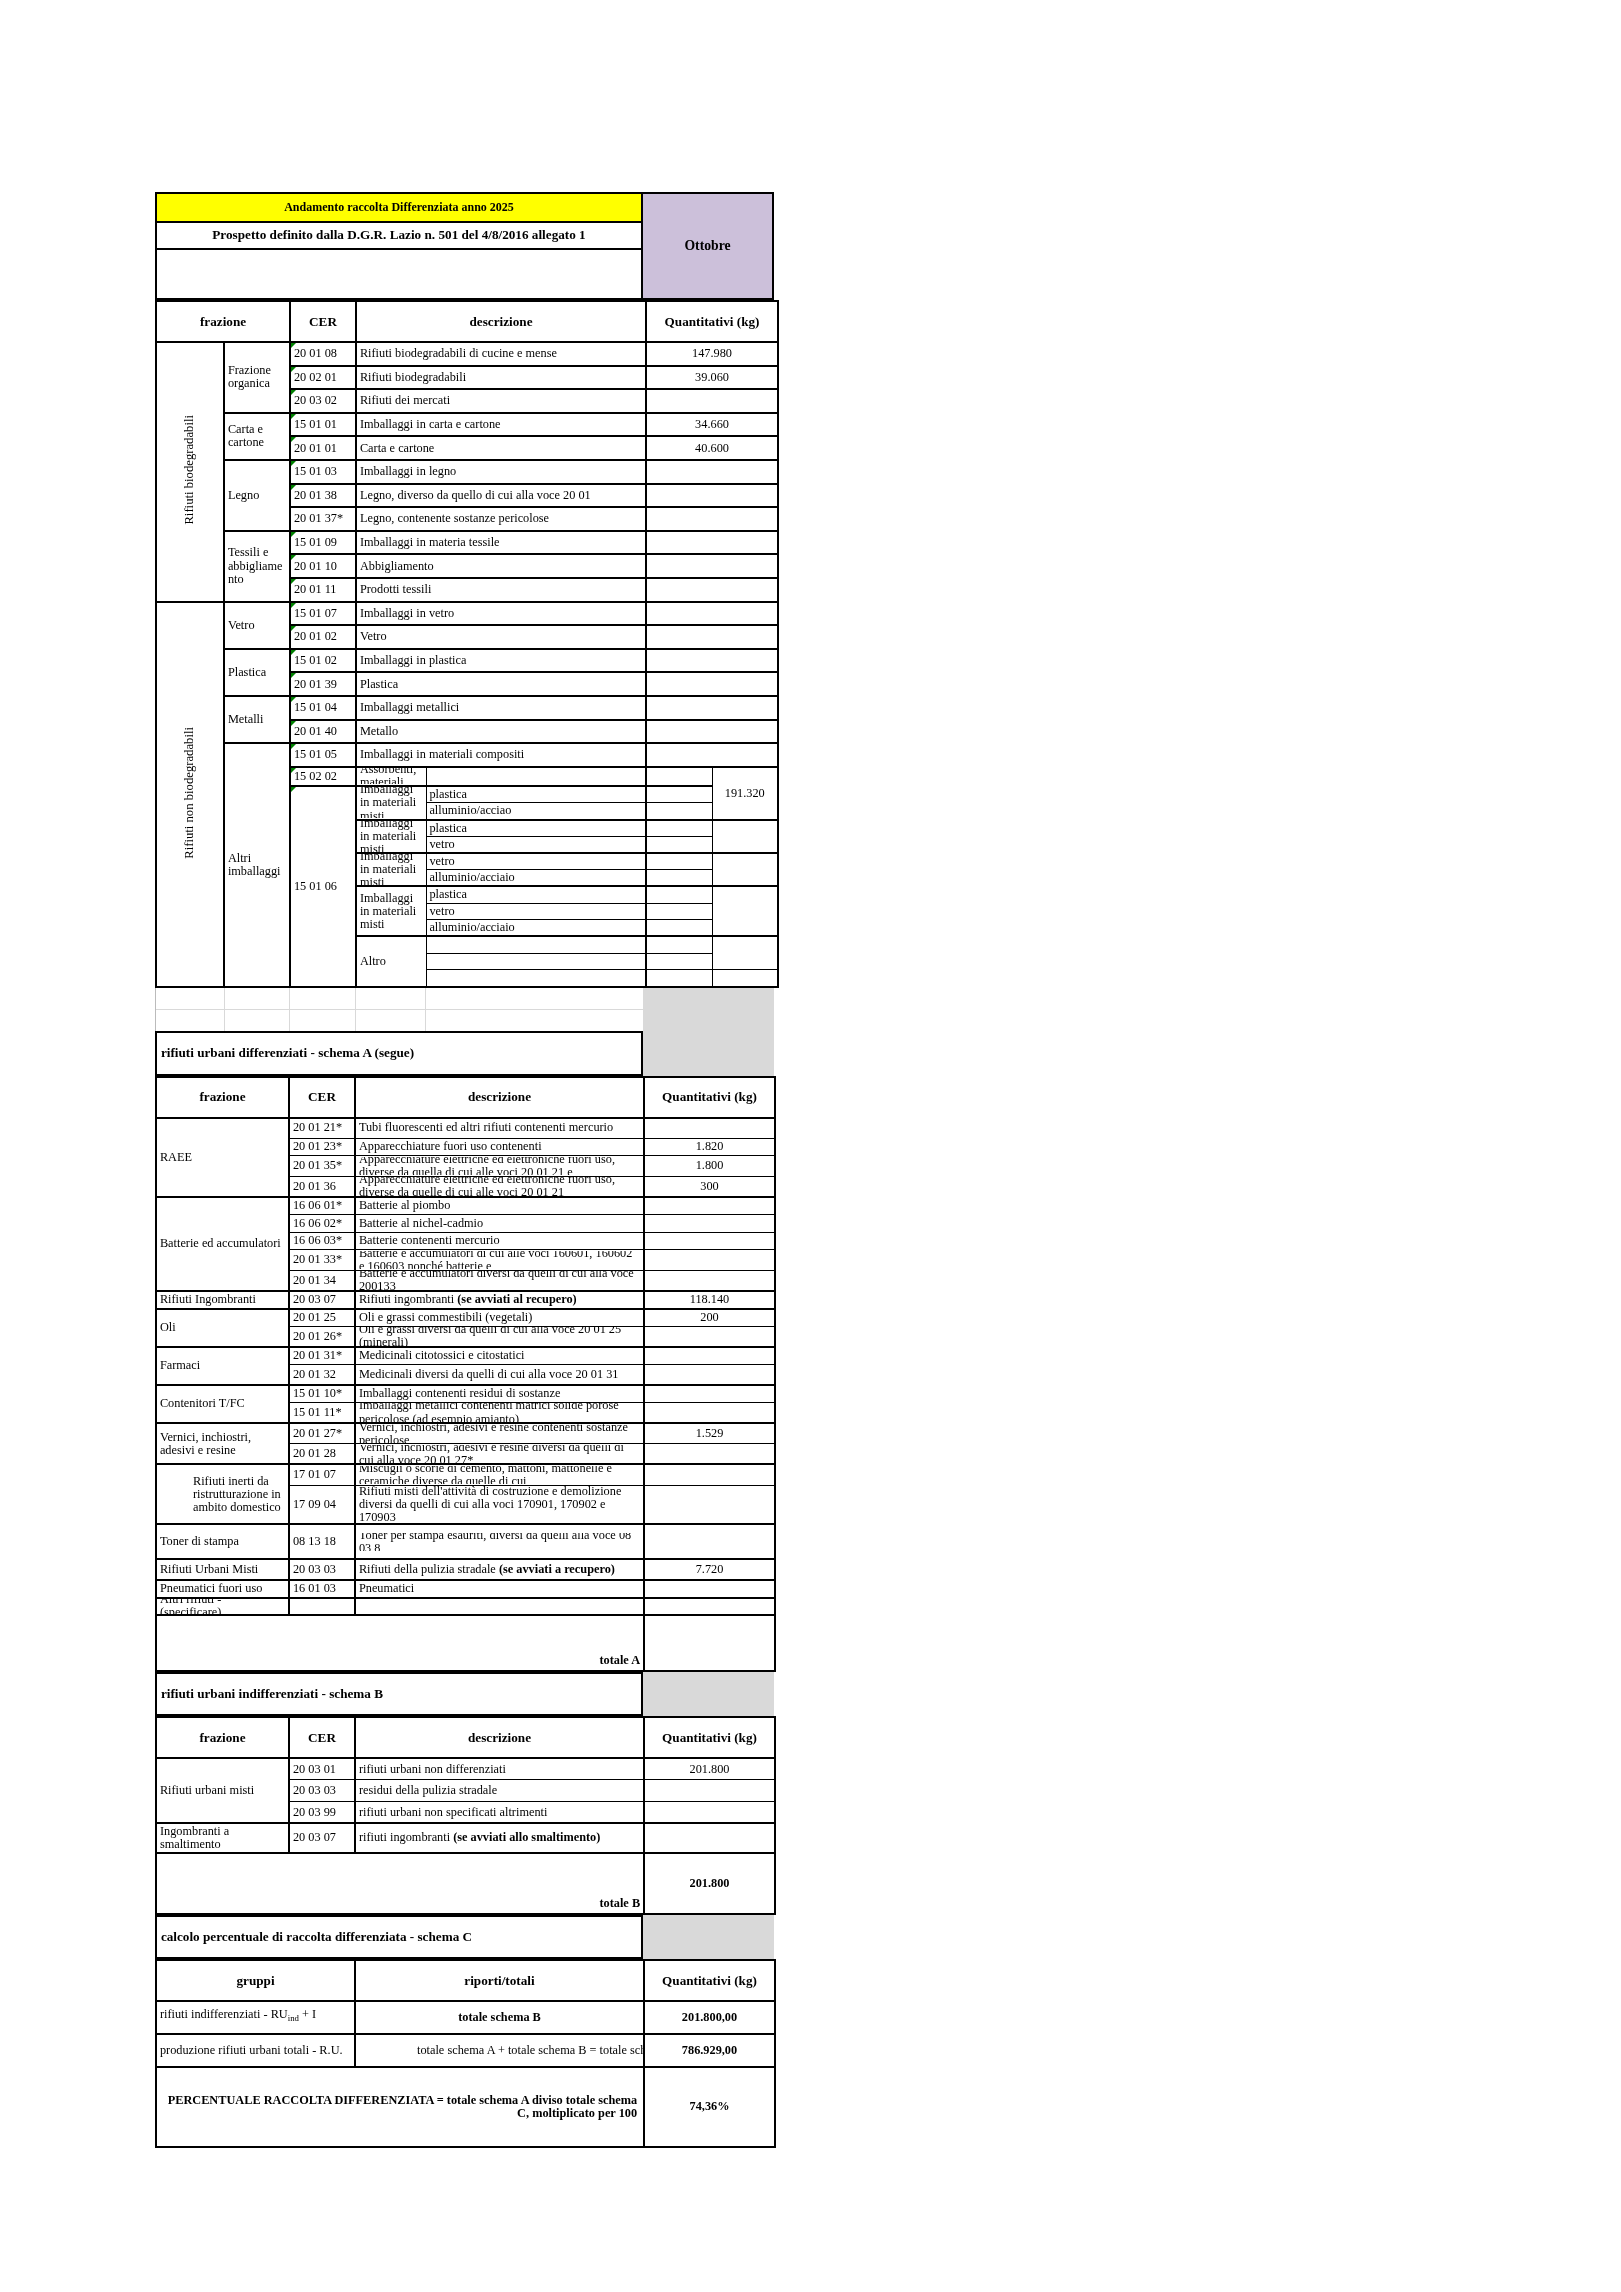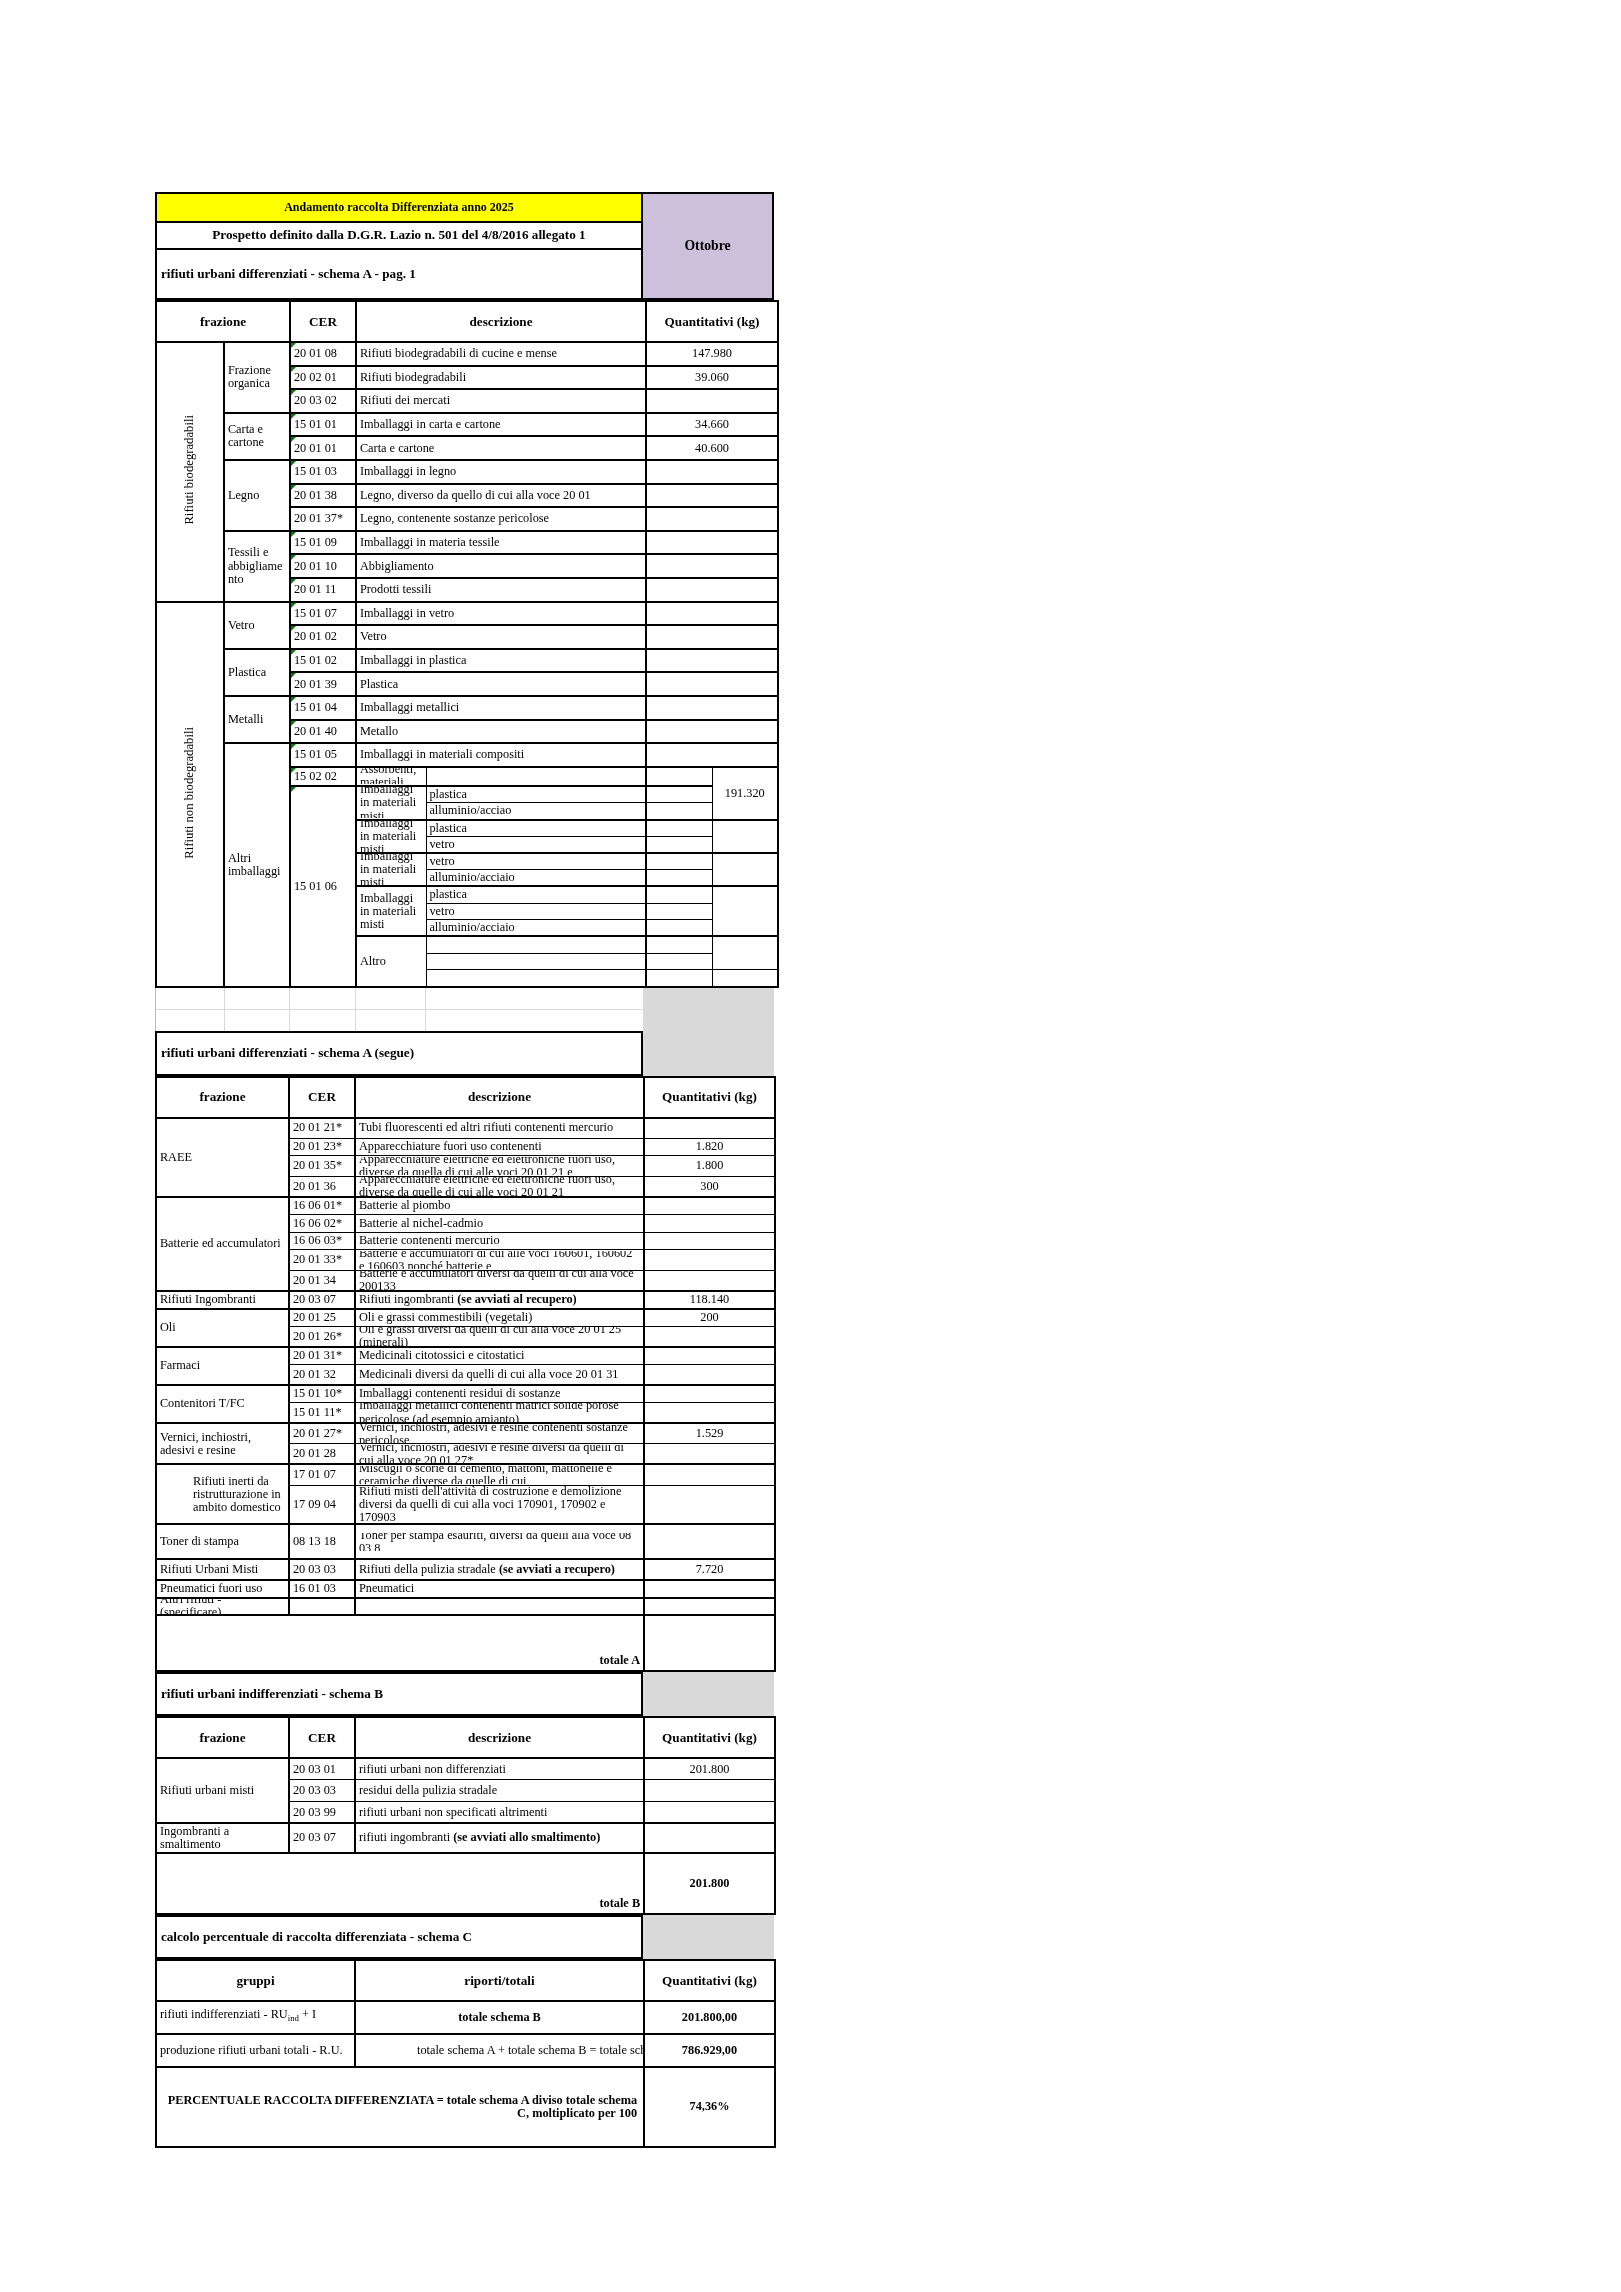--- a/index.html
+++ b/index.html
@@ -52,23 +52,20 @@
   <div class="doc" id="doc">
 
     <div class="head">
       <div class="head-left">
         <div class="hrow hrow1">
           <span>Andamento raccolta Differenziata anno 2025</span>
         </div>
         <div class="hrow hrow2">
           <span>Prospetto definito dalla D.G.R. Lazio n. 501 del 4/8/2016 allegato 1</span>
         </div>
-        <div class="hrow hrow3">
-          <span>rifiuti urbani differenziati - schema A - pag. 1</span>
-        </div>
       </div>
       <div class="month">
         <span>Ottobre</span>
       </div>
     </div>
 
     <div id="built">
         <table class="sheet">
           <colgroup>
             <col style="width: 68px;">

